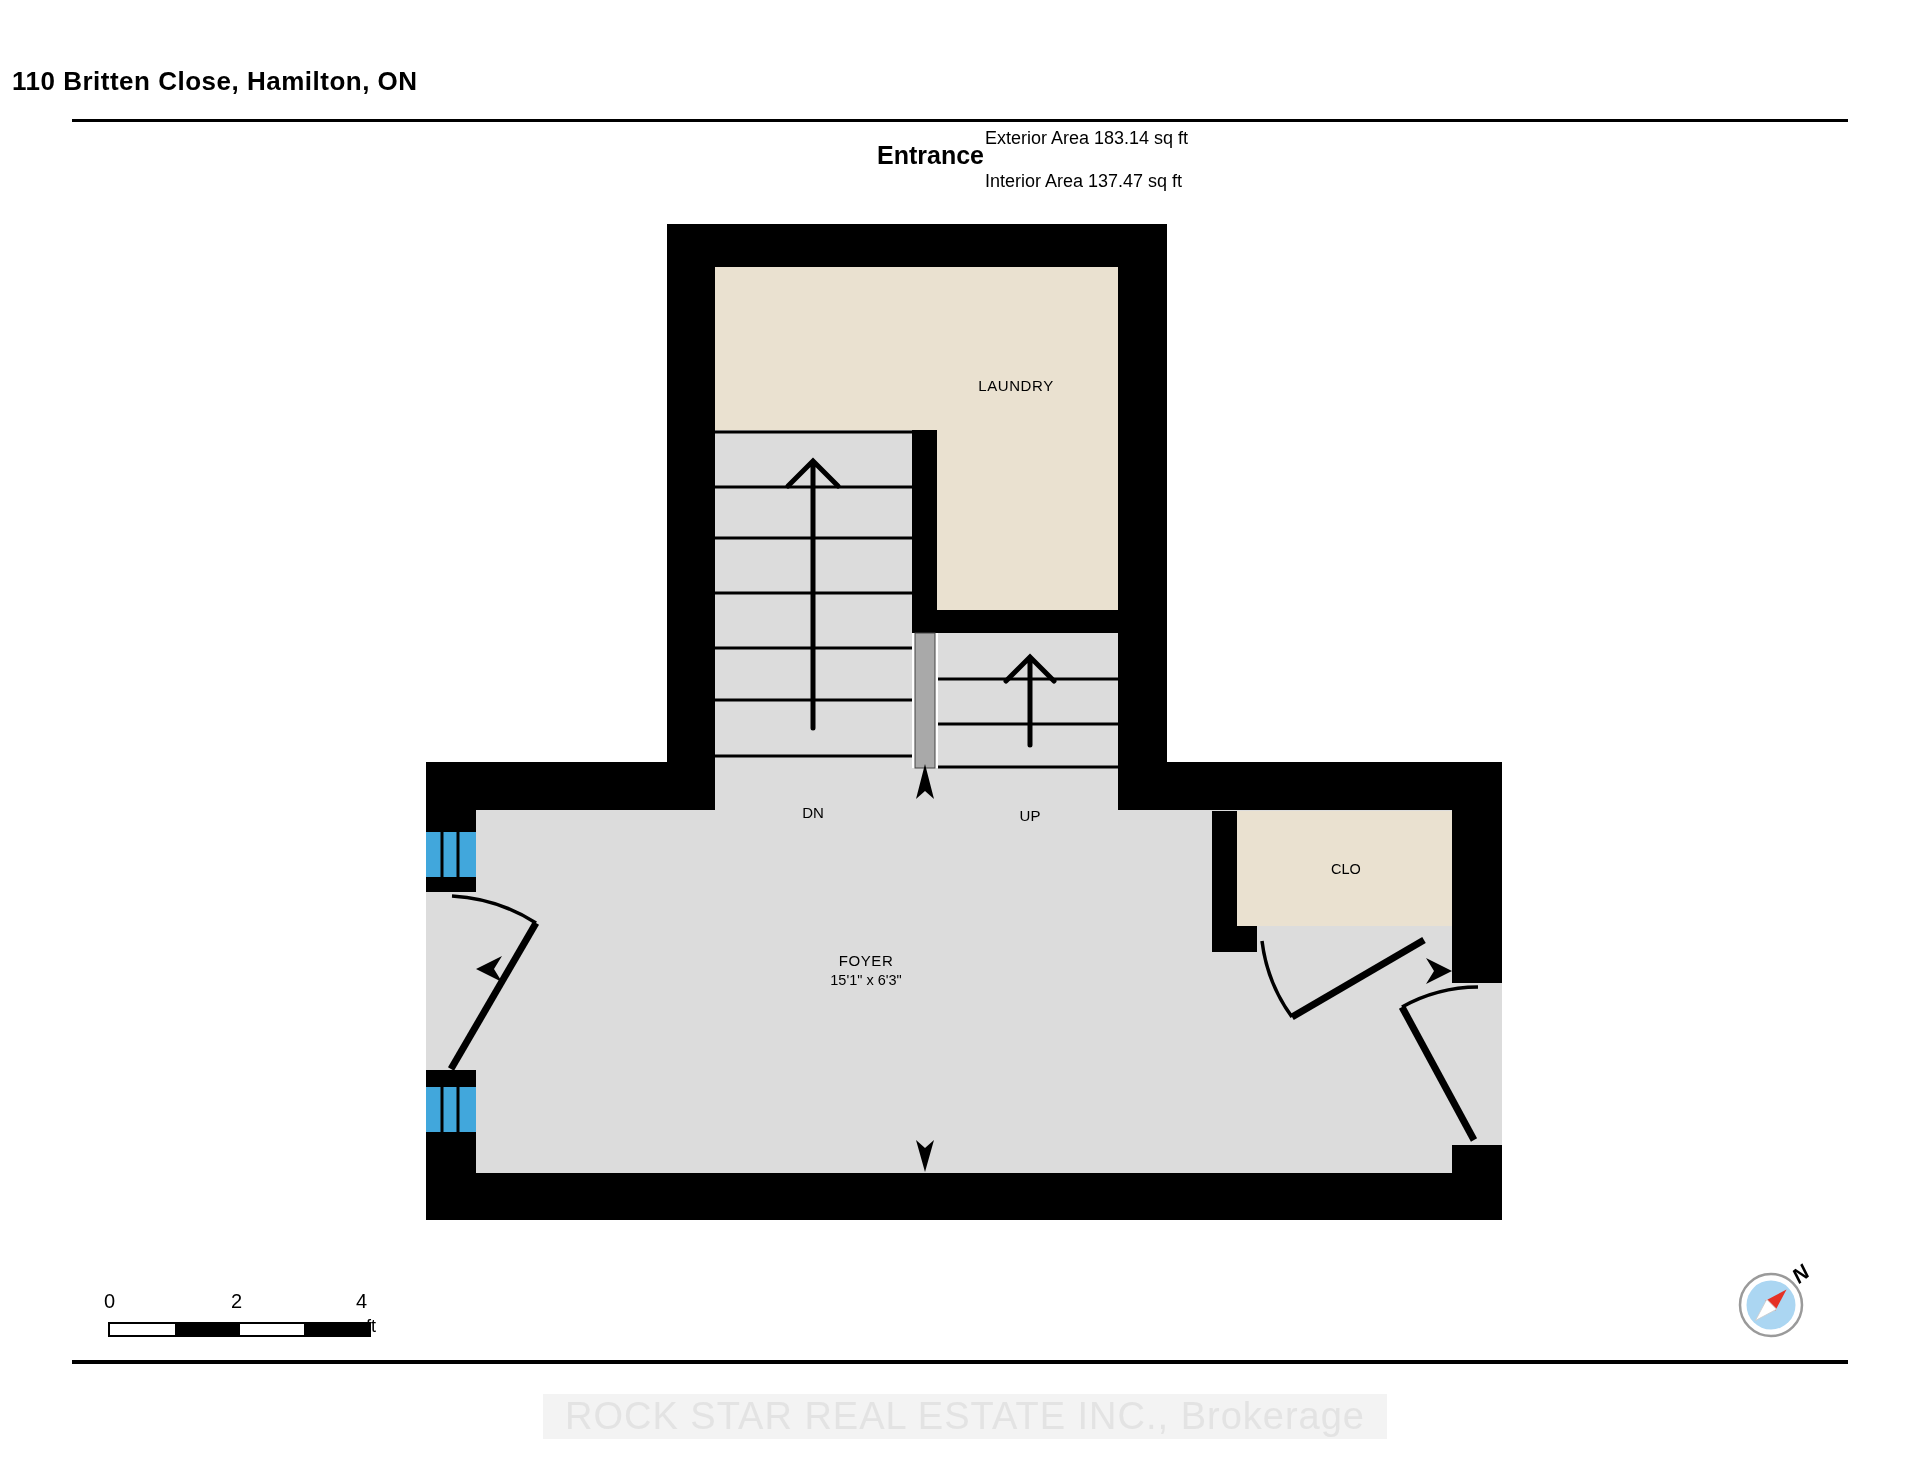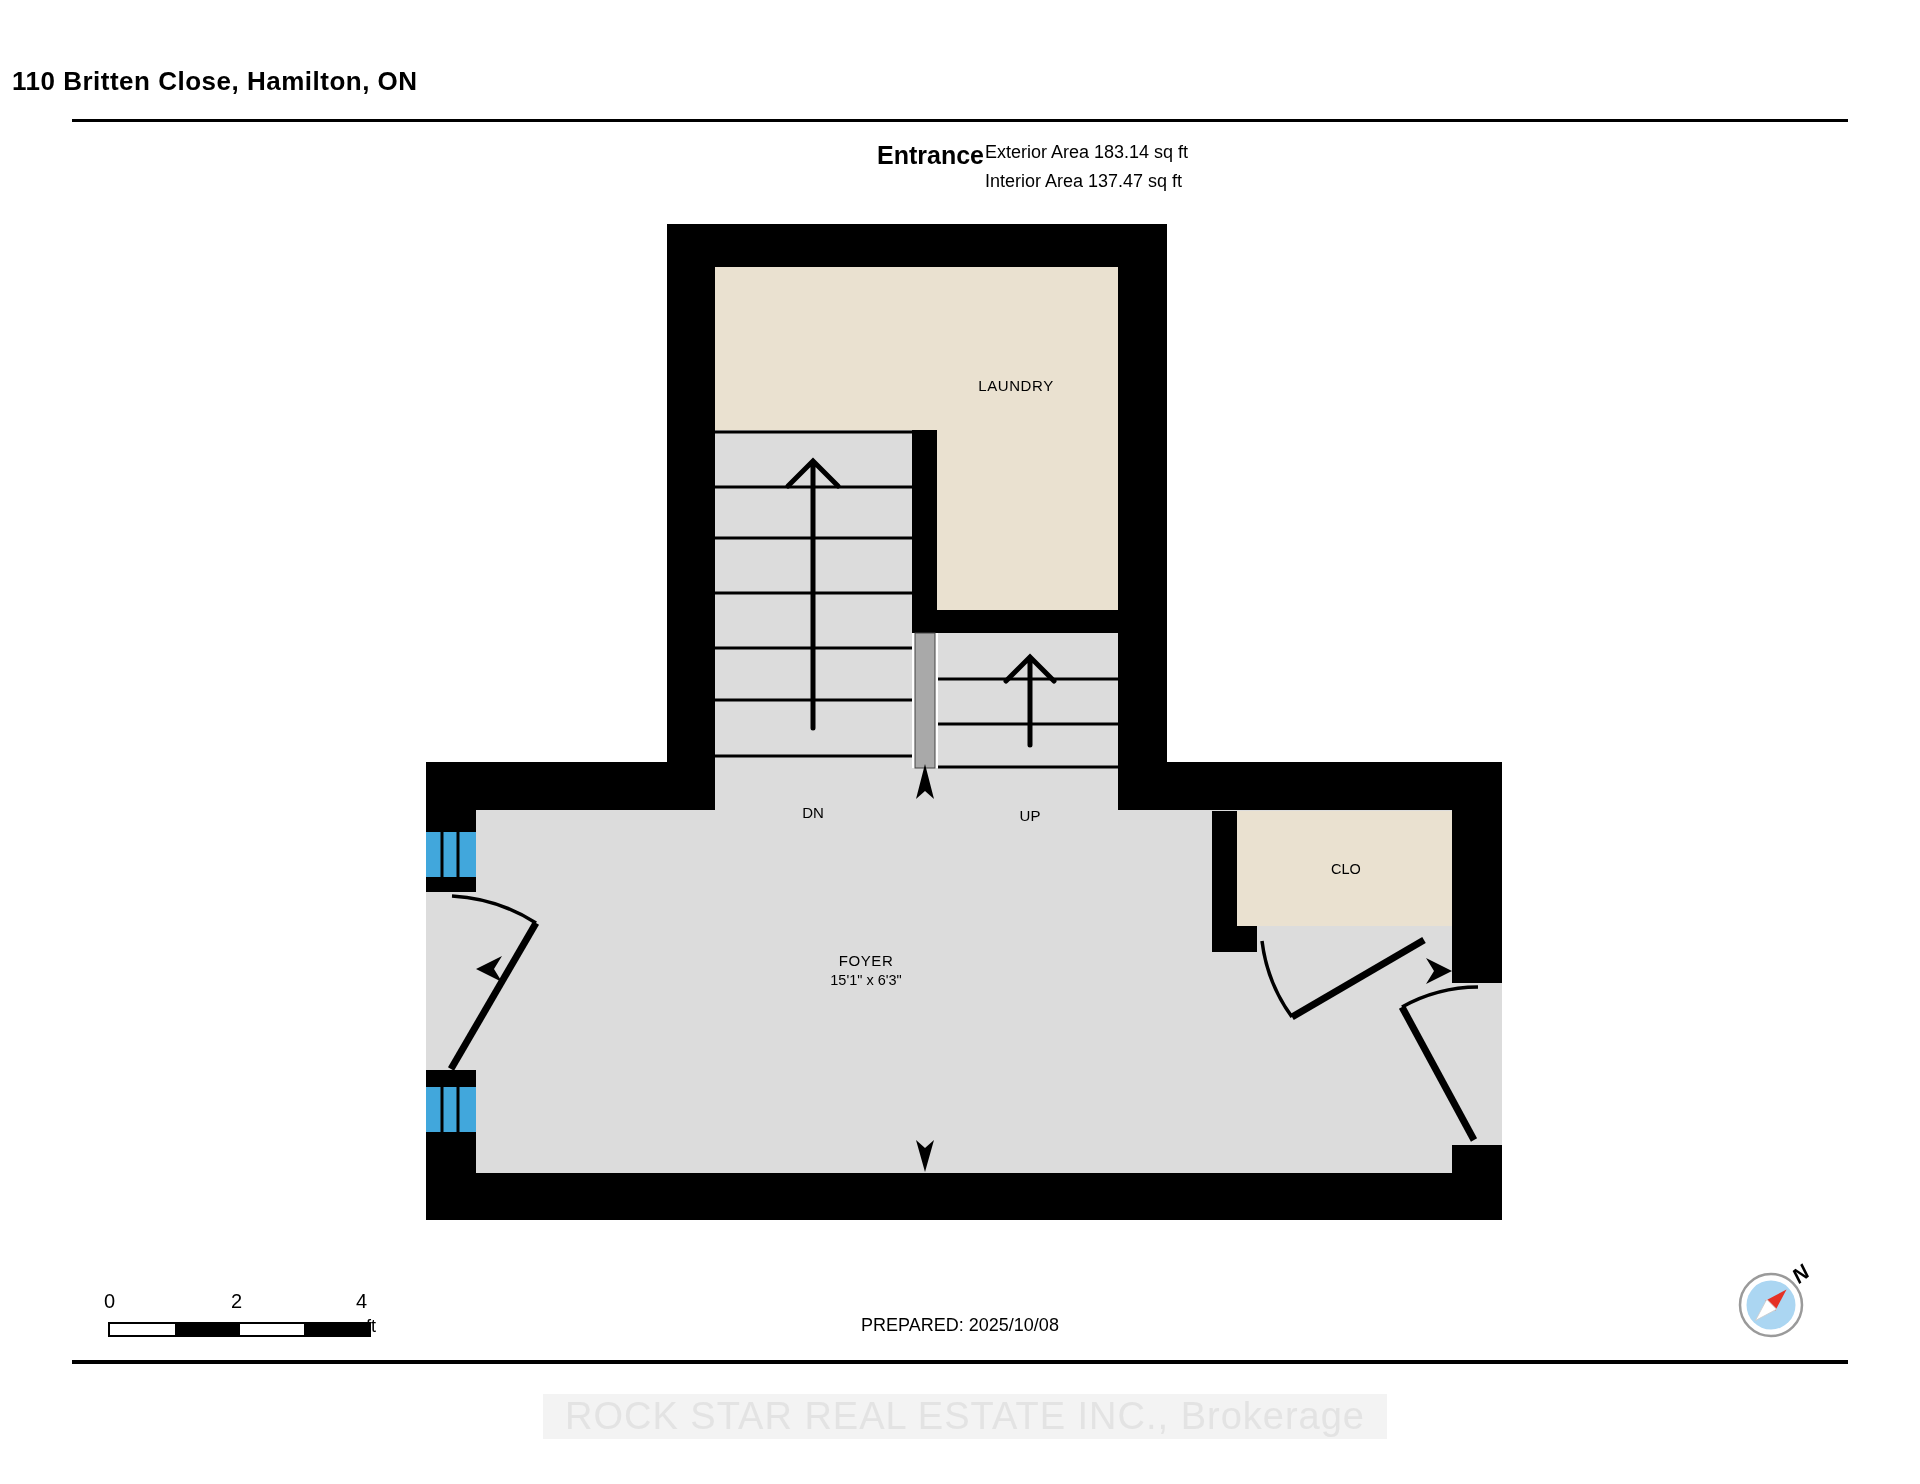--- a/index.html
+++ b/index.html
@@ -41,21 +41,21 @@
              background:#f3f3f3;padding:1px 22px;white-space:nowrap;letter-spacing:1px;}
 </style>
 </head>
 <body>
 
 <div class="page">
 
   <div class="abs title">110 Britten Close, Hamilton, ON</div>
   <div class="abs rule top"></div>
   <div class="abs floor-label">Entrance</div>
-  <div class="abs area-line" style="top:142px;text-align:right;">Exterior Area 183.14 sq ft</div>
+  <div class="abs area-line" style="top:128px;text-align:right;">Exterior Area 183.14 sq ft</div>
   <div class="abs area-line" style="top:171px;">Interior Area 137.47 sq ft</div>
 
   <svg class="abs plan-svg" width="1920" height="1484" viewBox="0 0 1920 1484" xmlns="http://www.w3.org/2000/svg">
 
     <g>
       <rect class="floor" x="476" y="810" width="976" height="363"></rect>
       <rect class="floor" x="715" y="757" width="197" height="53"></rect>
       <rect class="floor" x="912" y="768" width="210" height="42"></rect>
       <rect class="floor" x="715" y="430" width="197" height="330"></rect>
       <rect class="floor" x="938" y="633" width="184" height="135"></rect>
@@ -144,21 +144,20 @@
   <div class="abs tick" style="left:231px;top:1290px;">2</div>
   <div class="abs tick" style="left:356px;top:1290px;">4</div>
   <div class="abs scalebar">
     <div class="seg w"></div>
     <div class="seg b"></div>
     <div class="seg w"></div>
     <div class="seg b"></div>
   </div>
   <div class="abs ft-label">ft</div>
 
-  <div class="abs prepared">PREPARED: 2025/10/08</div>
 
   <svg class="abs compass" width="70" height="70" viewBox="-35 -35 70 70" xmlns="http://www.w3.org/2000/svg">
     <circle cx="0" cy="0" r="31" fill="#ffffff" stroke="#9a9a9a" stroke-width="2.5"></circle>
     <circle cx="0" cy="0" r="24.5" fill="#abd6f2"></circle>
     <g transform="rotate(45)">
       <polygon points="0,-22 7,1 -7,1" fill="#e53125"></polygon>
       <polygon points="0,22 7,-1 -7,-1" fill="#ffffff" stroke="#cccccc" stroke-width="0.8"></polygon>
     </g>
   </svg>
   <div class="abs compass-n">N</div>

